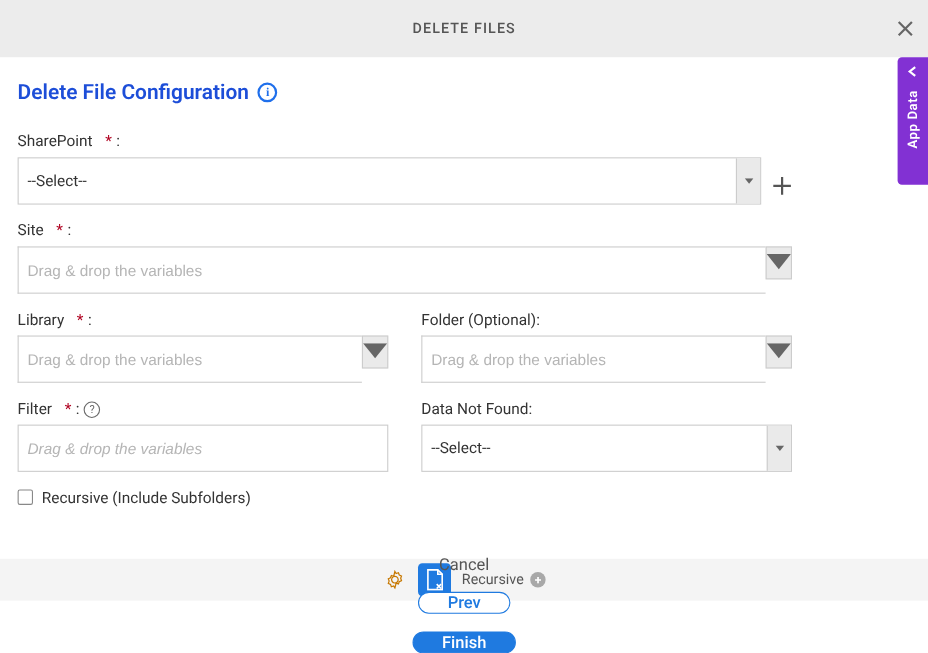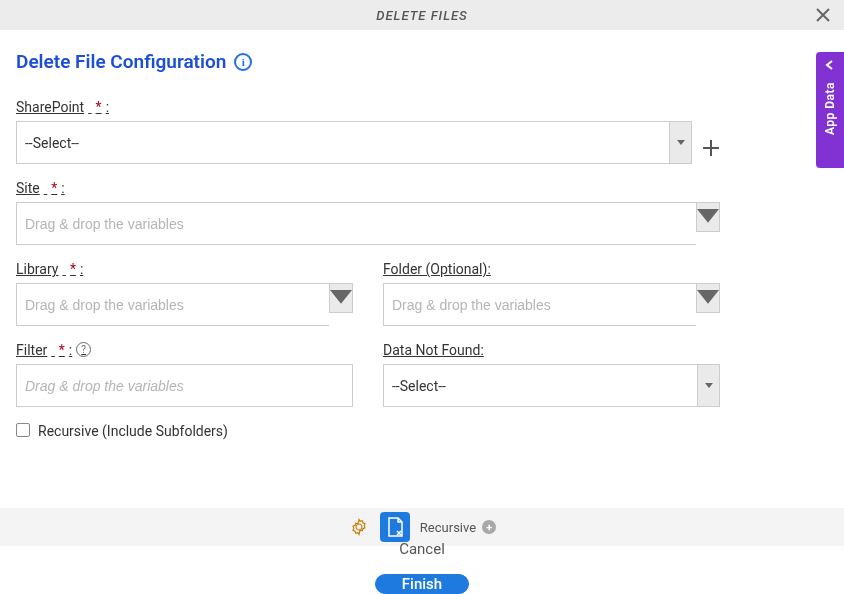--- a/index.html
+++ b/index.html
@@ -12,26 +12,25 @@
       font-size: 14px;
       color: #333;
       width: 844px;
       height: 594px;
       background: #fff;
       position: relative;
       overflow: hidden;
     }
     .header-bar {
       background: #ececec;
-      height: 30px;
+      height: 52px;
       display: flex;
       align-items: center;
       justify-content: center;
       position: relative;
-      font-style: italic;
     }
     .header-title {
       color: #555;
       font-size: 13px;
       letter-spacing: 1px;
       font-weight: 500;
     }
     .close-x {
       position: absolute;
       right: 12px;
@@ -75,23 +74,22 @@
       cursor: pointer;
     }
     .form-area {
       padding-right: 100px;
     }
     .field-label {
       color: #333;
       font-size: 14px;
       margin-bottom: 6px;
       display: flex;
-      align-items: flex-start;
+      align-items: center;
       gap: 4px;
-      text-decoration: underline;
     }
     .required {
       color: #b00020;
     }
     .select-box, .input-box {
       width: 100%;
       height: 43px;
       border: 1px solid #ccc;
       background: #fff;
       display: flex;
@@ -445,14 +443,15 @@
     </svg>
   </div>
   <div class="advanced-label">
     <span>Recursive</span>
     <div class="advanced-plus">+</div>
   </div>
 </div>
 
 <div class="footer-buttons">
   <div class="cancel-link">Cancel</div>
+  <div class="btn btn-outline">Prev</div>
   <div class="btn btn-primary">Finish</div>
 </div>
 
 </body></html>

